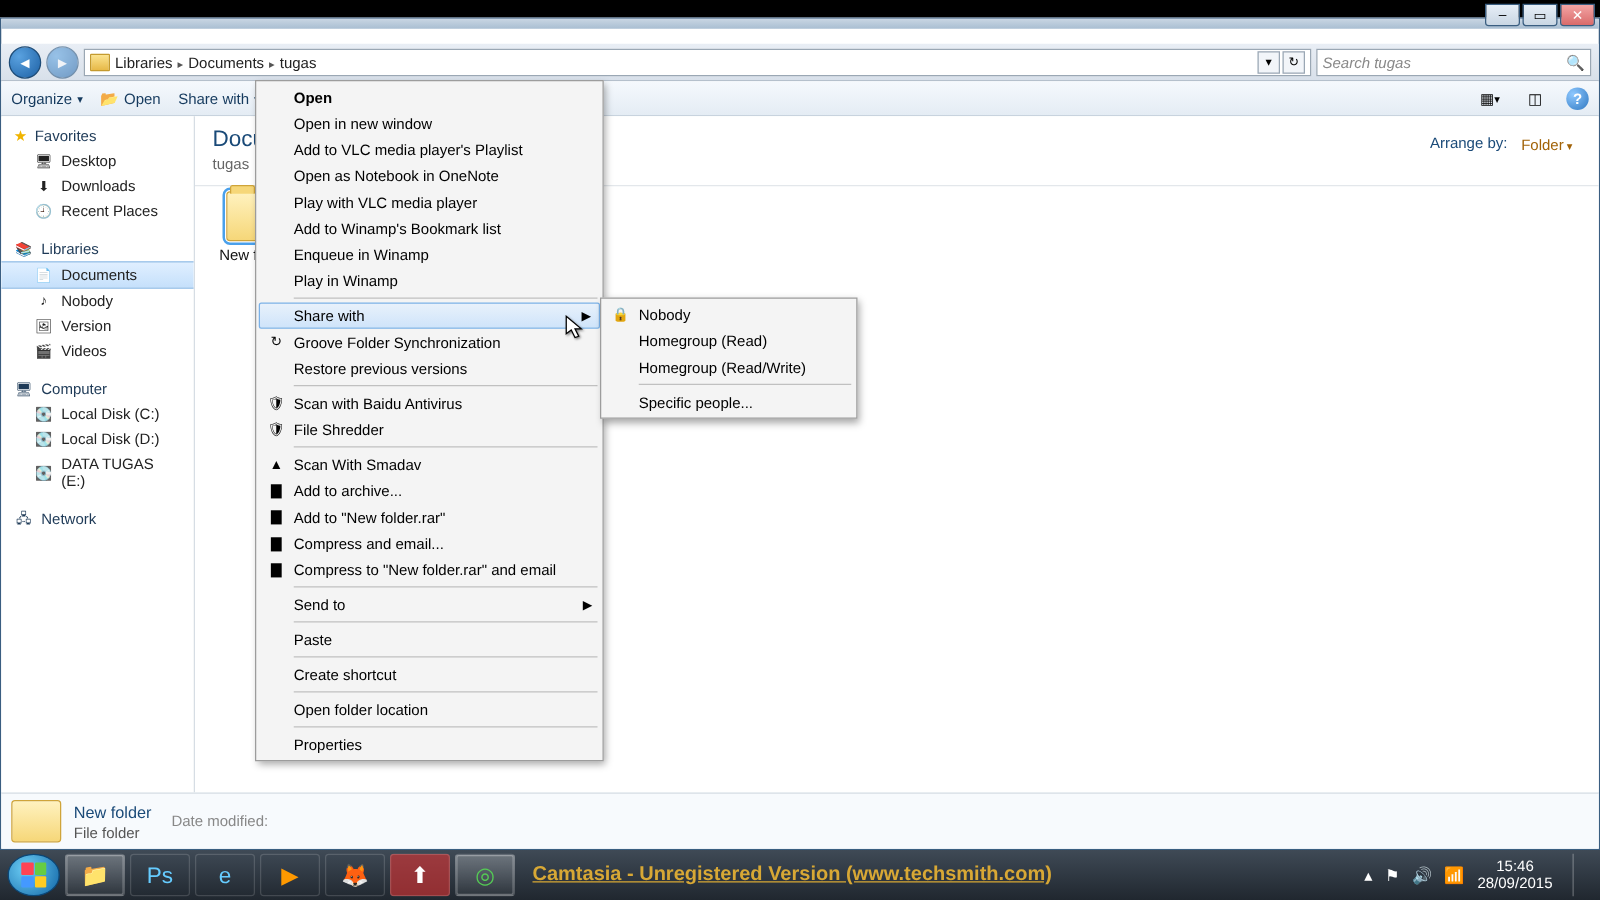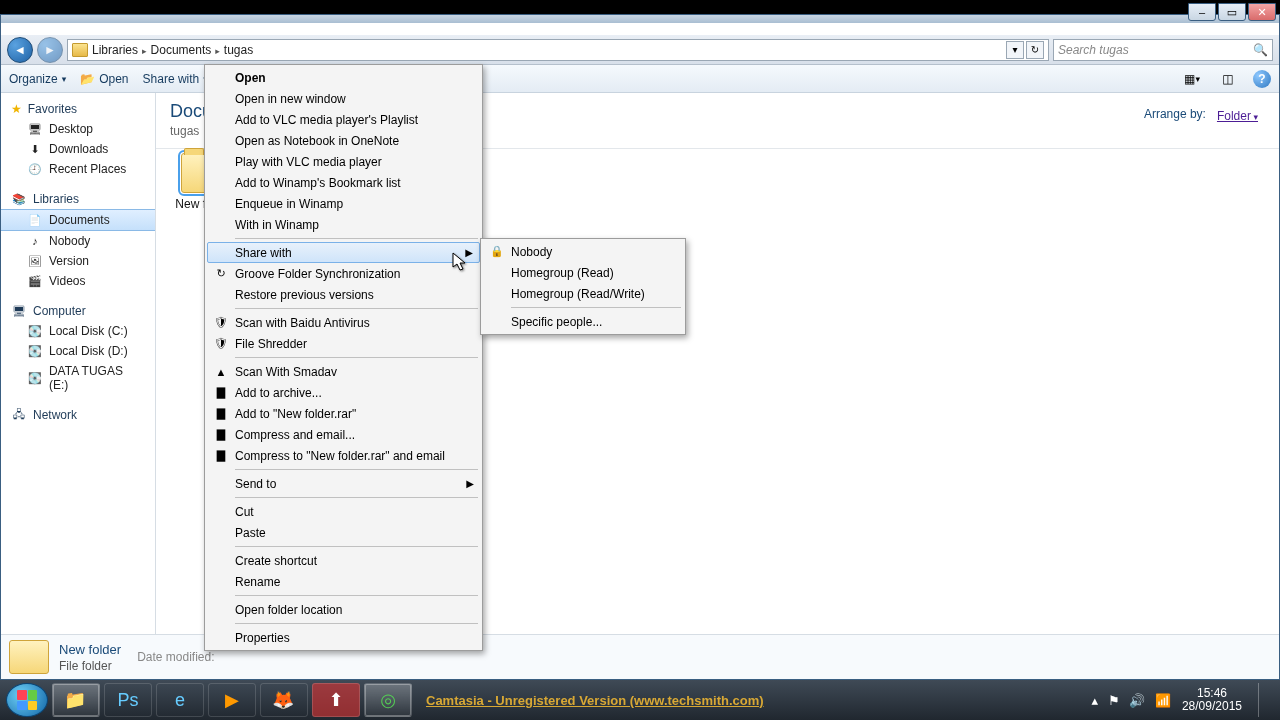--- a/index.html
+++ b/index.html
@@ -36,21 +36,21 @@
   .sidebar .hdr .star{color:#f0b400;}
   .sidebar .row{display:flex;align-items:center;gap:6px;padding:3px 10px 3px 26px;color:#222;}
   .sidebar .row.selected{background:linear-gradient(#e0efff,#c5e0fb);border:1px solid #8ab9e6;border-left:none;border-right:none;}
   .sidebar .ico{width:16px;height:14px;display:flex;align-items:center;justify-content:center;font-size:11px;}
 
   .content { position:absolute; left:155px; right:0; top:78px; bottom:45px; background:#fff; }
   .lib-hdr { padding:8px 14px 10px; border-bottom:1px solid #e3e7eb;}
   .lib-hdr .title{font-size:18px;color:#1a4a78;}
   .lib-hdr .sub{color:#666;margin-top:2px;}
   .arrange{position:absolute;right:16px;top:14px;color:#385;display:flex;gap:6px;color:#1a4a78;}
-  .arrange .val{color:#4c1d95;border:1px solid transparent;padding:1px 4px;text-decoration:underline;}
+  .arrange .val{color:#a16207;border:1px solid transparent;padding:1px 4px;}
   .arrange .val:after{content:" ▾";font-size:9px;}
   .folder-item{position:absolute;left:14px;top:60px;width:70px;text-align:center;}
   .folder-item .fico{width:48px;height:40px;margin:0 auto 4px;background:linear-gradient(#fff2bf,#f6d779);border:1px solid #cfa43a;border-radius:3px;position:relative;}
   .folder-item .fico:before{content:"";position:absolute;left:2px;top:-6px;width:18px;height:6px;background:#f6d779;border:1px solid #cfa43a;border-bottom:none;border-radius:2px 2px 0 0;}
   .folder-item .fname{font-size:12px;color:#111;max-width:68px;overflow:hidden;text-overflow:ellipsis;white-space:nowrap;}
   .folder-item.selected .fico{outline:2px solid #4aa0eb;outline-offset:1px;}
 
   .details { position:absolute; left:0; right:0; bottom:0; height:45px; border-top:1px solid #d6dde4; display:flex; align-items:center; padding:4px 8px; gap:10px; background:#f7fafd;}
   .details .bigico{width:40px;height:34px;background:linear-gradient(#fff2bf,#f6d779);border:1px solid #cfa43a;border-radius:3px;}
   .details .meta .n{font-size:13px;color:#1a4a78;margin-bottom:2px;}
@@ -75,21 +75,21 @@
   .taskbar{position:absolute;left:0;right:0;bottom:0;height:40px;background:linear-gradient(#3f4a56,#20272f);display:flex;align-items:center;padding:0 6px;gap:4px;}
   .start{width:42px;height:34px;border-radius:50%;background:radial-gradient(circle at 35% 35%,#6dcff6,#1064a5);border:1px solid #0b4676;display:flex;align-items:center;justify-content:center;}
   .start span{width:20px;height:20px;display:grid;grid-template-columns:1fr 1fr;grid-template-rows:1fr 1fr;gap:1px;}
   .start span i{display:block;border-radius:1px;}
   .start span i:nth-child(1){background:#f45;}
   .start span i:nth-child(2){background:#6c4;}
   .start span i:nth-child(3){background:#49f;}
   .start span i:nth-child(4){background:#fc2;}
   .tbtn{width:48px;height:34px;border:1px solid rgba(255,255,255,.15);border-radius:3px;display:flex;align-items:center;justify-content:center;font-size:18px;}
   .tbtn.active{background:linear-gradient(rgba(255,255,255,.25),rgba(255,255,255,.05));box-shadow:inset 0 0 0 1px rgba(255,255,255,.3);}
-  .camtasia{margin-left:10px;color:#d8a835;font-weight:bold;text-decoration:underline;font-size:13px;text-align:right;}
+  .camtasia{margin-left:10px;color:#d8a835;font-weight:bold;text-decoration:underline;font-size:16px;text-align:right;}
   .tray{margin-left:auto;display:flex;align-items:center;gap:10px;color:#fff;font-size:11px;padding-right:6px;}
   .tray .t{text-align:center;line-height:1.1;}
   .tray .ic{font-size:13px;}
   .showdesk{width:10px;height:34px;border-left:1px solid rgba(255,255,255,.3);margin-left:6px;}
 
   .letterbox-top{position:absolute;left:0;right:0;top:0;height:14px;background:#000;}
 </style>
 </head>
 <body>
 
@@ -247,21 +247,21 @@
     <div class="entry">
       <span>Play with VLC media player</span>
     </div>
     <div class="entry">
       <span>Add to Winamp's Bookmark list</span>
     </div>
     <div class="entry">
       <span>Enqueue in Winamp</span>
     </div>
     <div class="entry">
-      <span>With in Winamp</span>
+      <span>Play in Winamp</span>
     </div>
     <div class="sep"></div>
     <div class="entry hover">
       <span>Share with</span>
       <span class="arrow">▶</span>
     </div>
     <div class="entry">
       <span class="ico-slot">↻</span>
       <span>Groove Folder Synchronization</span>
     </div>
@@ -298,31 +298,25 @@
       <span class="ico-slot">▇</span>
       <span>Compress to "New folder.rar" and email</span>
     </div>
     <div class="sep"></div>
     <div class="entry">
       <span>Send to</span>
       <span class="arrow">▶</span>
     </div>
     <div class="sep"></div>
     <div class="entry">
-      <span>Cut</span>
-    </div>
-    <div class="entry">
       <span>Paste</span>
     </div>
     <div class="sep"></div>
     <div class="entry">
       <span>Create shortcut</span>
-    </div>
-    <div class="entry">
-      <span>Rename</span>
     </div>
     <div class="sep"></div>
     <div class="entry">
       <span>Open folder location</span>
     </div>
     <div class="sep"></div>
     <div class="entry">
       <span>Properties</span>
     </div>
   </div>

